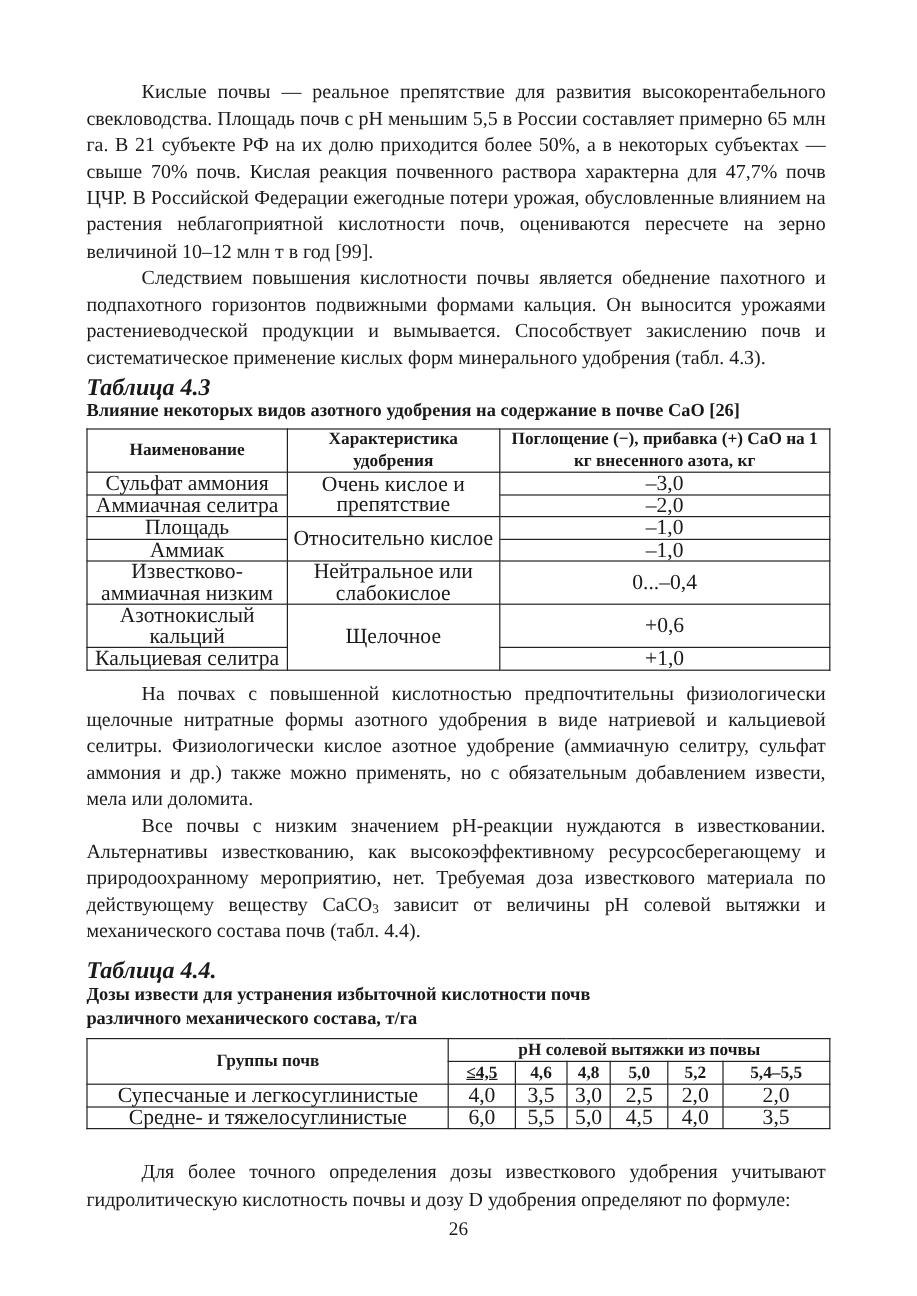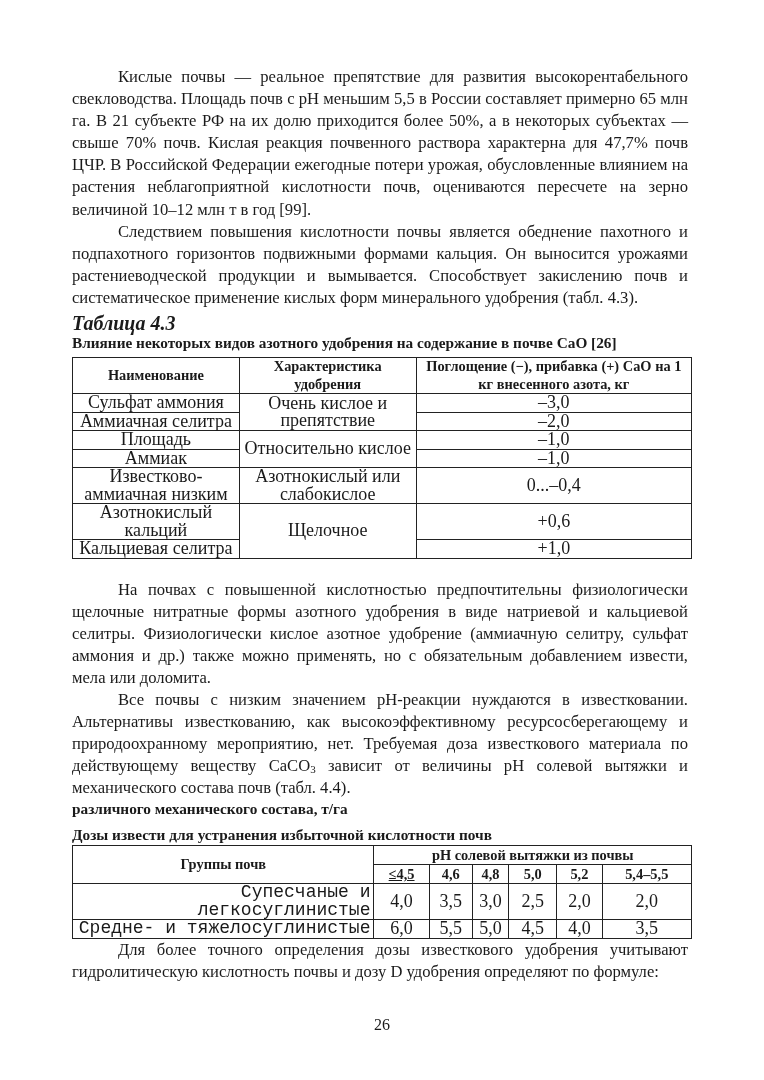--- a/index.html
+++ b/index.html
@@ -12,21 +12,21 @@
   .tbl-title { text-align: left; font-weight: bold; font-size: 15.3px; line-height: 20px; margin: 0; }
   table { border-collapse: collapse; width: 620px; }
   table td, table th { border: 1.2px solid #222; padding: 0 3px; font-size: 18px; line-height: 17.5px;
                        text-align: center; vertical-align: middle; }
   table th { font-weight: bold; font-size: 14.4px; }
   #t43 th { height: 34px; }
   #t43 td { height: 17px; }
   #t43 td.two { height: 35px; }
   #t44 th { height: 18px; }
   #t44 td { height: 17px; }
-  #t44 td.left { text-align: right; font-family: Liberation Mono, monospace; }
+  #t44 td.left { text-align: center; }
   .u { text-decoration: underline; }
   .page-num { position: absolute; left: 0; width: 764px; top: 1016px; text-align: center; font-size: 16px; }
   sub { font-size: 11px; vertical-align: -2px; line-height: 0; }
 </style>
 </head>
 <body>
 
 <div class="page">
   <p class="para">Кислые почвы — реальное препятствие для развития высокорентабельного свекловодства. Площадь почв с pH меньшим 5,5 в России составляет примерно 65 млн га. В 21 субъекте РФ на их долю приходится более 50%, а в некоторых субъектах — свыше 70% почв. Кислая реакция почвенного раствора характерна для 47,7% почв ЦЧР. В Российской Федерации ежегодные потери урожая, обусловленные влиянием на растения неблагоприятной кислотности почв, оцениваются пересчете на зерно величиной 10–12 млн т в год [99].</p>
   <p class="para">Следствием повышения кислотности почвы является обеднение пахотного и подпахотного горизонтов подвижными формами кальция. Он выносится урожаями растениеводческой продукции и вымывается. Способствует закислению почв и систематическое применение кислых форм минерального удобрения (табл. 4.3).</p>
@@ -59,40 +59,41 @@
       <td>Площадь</td>
       <td rowspan="2">Относительно кислое</td>
       <td>–1,0</td>
     </tr>
     <tr>
       <td>Аммиак</td>
       <td>–1,0</td>
     </tr>
     <tr>
       <td class="two">Известково-аммиачная низким</td>
-      <td class="two">Азотнокислый или слабокислое</td>
+      <td class="two">Нейтральное или слабокислое</td>
       <td class="two">0...–0,4</td>
     </tr>
     <tr>
       <td class="two">Азотнокислый кальций</td>
       <td rowspan="2">Щелочное</td>
       <td class="two">+0,6</td>
     </tr>
     <tr>
       <td>Кальциевая селитра</td>
       <td>+1,0</td>
     </tr>
   </tbody>
     </table>
 
-  <p class="para" style="margin-top:20px;">На почвах с повышенной кислотностью предпочтительны физиологически щелочные нитратные формы азотного удобрения в виде натриевой и кальциевой селитры. Физиологически кислое азотное удобрение (аммиачную селитру, сульфат аммония и др.) также можно применять, но с обязательным добавлением извести, мела или доломита.</p>
+  <p class="para" style="margin-top:8px;">На почвах с повышенной кислотностью предпочтительны физиологически щелочные нитратные формы азотного удобрения в виде натриевой и кальциевой селитры. Физиологически кислое азотное удобрение (аммиачную селитру, сульфат аммония и др.) также можно применять, но с обязательным добавлением извести, мела или доломита.</p>
   <p class="para"><span>Все почвы с низким значением pH-реакции нуждаются в известковании. Альтернативы известкованию, как высокоэффективному ресурсосберегающему и природоохранному мероприятию, нет. Требуемая доза известкового материала по действующему веществу CaCO</span><sub>3</sub><span> зависит от величины pH солевой вытяжки и механического состава почв (табл. 4.4).</span></p>
 
+  <p class="cap-right" style="margin-top:12px;">Таблица 4.4.</p>
+  <p class="tbl-title">Дозы извести для устранения избыточной кислотности почв</p>
   <p class="tbl-title" style="margin-bottom:6px;">различного механического состава, т/га</p>
-  <p class="tbl-title">Дозы извести для устранения избыточной кислотности почв</p>
 
   <table id="t44">
     <colgroup>
       <col style="width:300px">
         <col style="width:55px">
         <col style="width:43px">
         <col style="width:36px">
       <col style="width:48px">
         <col style="width:45px">
         <col style="width:89px">
@@ -124,16 +125,16 @@
       <td>6,0</td>
       <td>5,5</td>
       <td>5,0</td>
       <td>4,5</td>
       <td>4,0</td>
       <td>3,5</td>
     </tr>
   </tbody>
     </table>
 
-  <p class="para" style="margin-top:0;">Для более точного определения дозы известкового удобрения учитывают гидролитическую кислотность почвы и дозу D удобрения определяют по формуле:</p>
+  <p class="para" style="margin-top:25px;">Для более точного определения дозы известкового удобрения учитывают гидролитическую кислотность почвы и дозу D удобрения определяют по формуле:</p>
 </div>
 
 <div class="page-num">26</div>
 
 </body></html>

